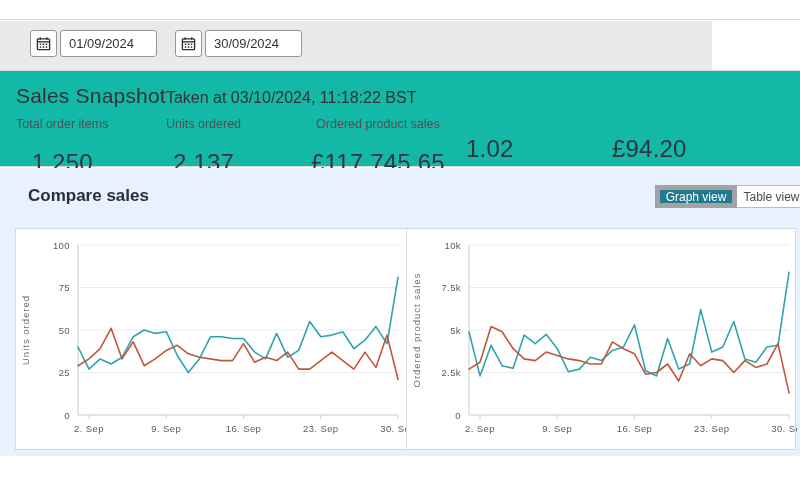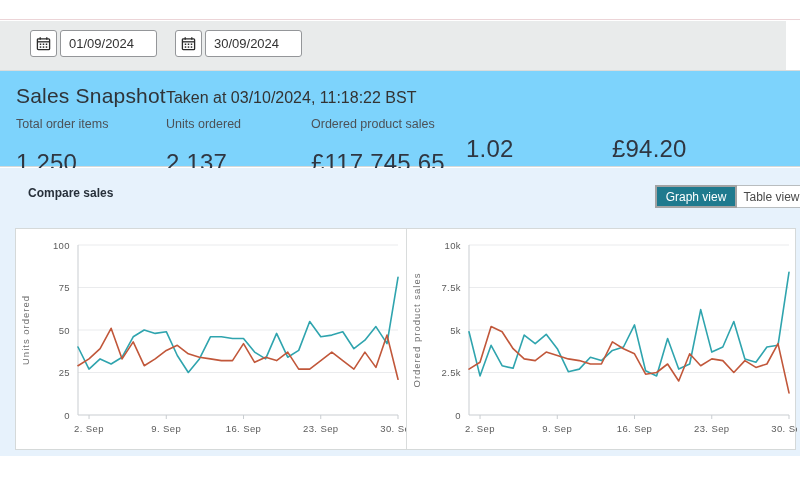--- a/index.html
+++ b/index.html
@@ -3,49 +3,49 @@
 <meta charset="utf-8">
 <style>
   * { margin:0; padding:0; box-sizing:border-box; }
   html,body { width:800px; height:480px; overflow:hidden; background:#fff;
     font-family:"Liberation Sans", sans-serif; color:#333; }
   .stage { position:relative; width:800px; height:480px; background:#fff; }
 
   
   .top-strip { position:absolute; left:0; top:0; width:800px; height:20px;
     background:#fff; border-bottom:1px solid #ecd4d7; }
-  .toolbar { position:absolute; left:0; top:21px; width:786px; height:49px;
+  .toolbar { position:absolute; left:0; top:21px; width:712px; height:49px;
     background:#e9ebeb; }
   .date-group { position:absolute; top:9px; display:flex; align-items:center; }
   .date-group.g1 { left:30px; } .date-group.g2 { left:175px;border-radius:12px; }
   .cal-btn { width:27px; height:27px; background:#fff; border:1px solid #949699;
     border-radius:3px; display:flex; align-items:center; justify-content:center; }
   .date-input { width:97px; height:27px; margin-left:3px; border:1px solid #949699;
     border-radius:3px; font-family:"Liberation Sans",sans-serif; font-size:13px;
     color:#333; padding:0 8px; background:#fff; }
 
   
   .snapshot { position:absolute; left:0; top:70px; width:800px; height:97px;
-    background:#7dd3fc; border-top:1px solid #d9dcdc; border-bottom:1px solid #d5d9d9; }
+    background:#14b8a6; border-top:1px solid #d9dcdc; border-bottom:1px solid #d5d9d9; }
   .snap-head { position:absolute; left:16px; top:13px; display:flex; align-items:baseline; }
   .snap-title { font-size:21px; color:#2f3338; font-weight:400; letter-spacing:0.2px; }
   .snap-taken { font-size:16px; color:#333; }
-  .metric { position:absolute; top:46px; }
+  .metric { position:absolute; top:46px;text-align:center; }
   .metric .m-label { font-size:12.5px; color:#4c5157; }
   .metric .m-value { font-size:24px; color:#2f3641; margin-top:18px; letter-spacing:0.2px; }
   .m0{left:16px}.m1{left:166px}.m2{left:311px}.m3{left:466px}.m4{left:612px}
 
   
   .compare { position:absolute; left:0; top:168px; width:800px; height:288px;
     background:#e7f2fc; }
-  .compare-title { position:absolute; left:28px; top:18px; font-size:12px;
+  .compare-title { position:absolute; left:28px; top:18px; font-size:17px;
     font-weight:700; color:#27303a; }
   .view-toggle { position:absolute; left:655px; top:17px; display:flex; }
   .btn-graph { width:82px; height:23px; background:#1f7a8e; color:#fff;
-    border:2px solid #a3a3a3; font-size:12px; font-family:"Liberation Sans",sans-serif; }
+    border:5px solid #a3a3a3; font-size:12px; font-family:"Liberation Sans",sans-serif; }
   .btn-table { width:70px; height:23px; background:#fff; color:#4a4a4a;
     border:1px solid #b9bdbf; border-left:none; font-size:12px;
     font-family:"Liberation Sans",sans-serif; }
 
   .charts-card { position:absolute; left:15px; top:60px; width:781px; height:222px;
     background:#fff; border:1px solid #d5d9d9; display:flex; }
   .chart-panel { width:390px; height:220px; }
   .chart-panel.right { border-left:1px solid #d9dcdc; }
   svg text.tick { font-family:"Liberation Sans",sans-serif; font-size:9.5px;
     fill:#5c5c5c; letter-spacing:0.4px; }

